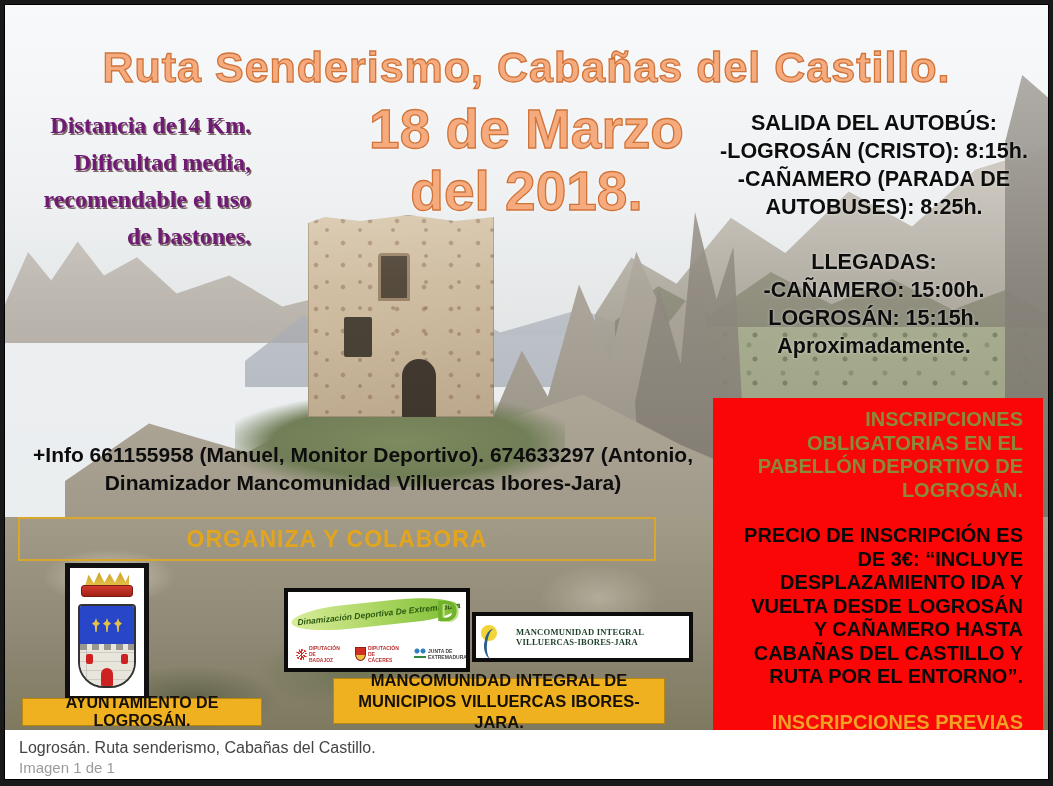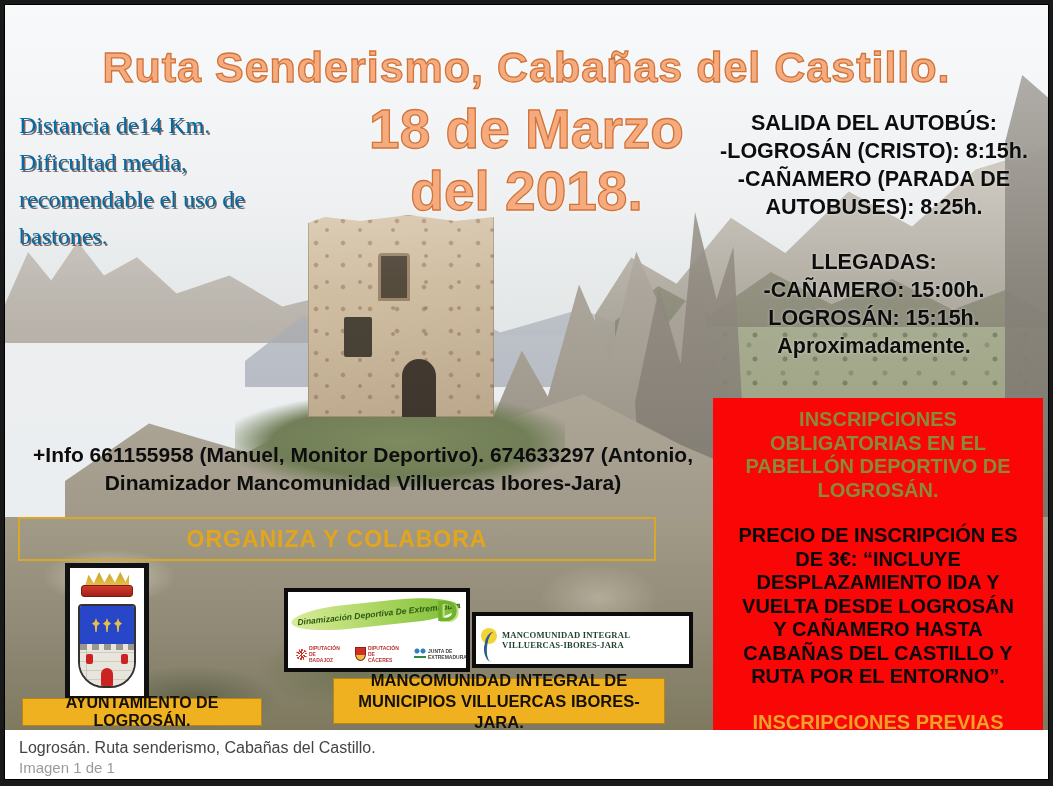--- a/index.html
+++ b/index.html
@@ -63,23 +63,23 @@
   .tower-window{left:36px;top:102px;width:28px;height:40px;background:#2d2517;border-radius:2px;}
   .haze{left:0;top:0;width:100%;height:100%;background:linear-gradient(180deg,rgba(255,255,255,.42) 0%,rgba(255,255,255,.14) 38%,rgba(255,255,255,.06) 100%);}
 
   
   .overlay{position:absolute;z-index:10;}
   .title{left:0;top:36px;width:100%;text-align:center;font-weight:700;
     color:#F5AB7E;-webkit-text-stroke:1.3px #D0743A;text-shadow:0 0 5px rgba(255,255,255,.85);}
   .title-l1{font-size:43px;line-height:52px;letter-spacing:1px;}
   .title-l2{font-size:55px;line-height:60px;margin-top:6px;}
   .title-l3{font-size:55px;line-height:60px;margin-top:2px;}
-  .difficulty{left:14px;top:102px;width:232px;text-align:left;
-    font-family:"Liberation Serif", serif;font-weight:400;font-size:24px;line-height:37px;
-    color:#0369a1;text-shadow:1.5px 1.5px 0 rgba(43,5,5,.6);}
+  .difficulty{left:14px;top:102px;width:232px;text-align:right;
+    font-family:"Liberation Serif", serif;font-weight:700;font-size:24px;line-height:37px;
+    color:#701a75;text-shadow:1.5px 1.5px 0 rgba(43,5,5,.6);}
   .schedule{left:698px;top:104px;width:342px;text-align:center;font-weight:700;font-size:21.5px;line-height:28px;
     color:#0d0d0d;text-shadow:0 0 3px rgba(255,255,255,.55);}
   .schedule .block2{margin-top:27px;}
   .info{left:2px;top:436px;width:712px;text-align:center;font-weight:700;font-size:21px;line-height:28px;color:#0d0d0d;}
   .organiza{left:13px;top:512px;width:634px;height:40px;border:2px solid #D8A72C;
     display:flex;align-items:center;justify-content:center;}
   .organiza span{font-weight:700;font-size:23px;letter-spacing:1px;color:#E3A51E;}
   
   .coat{left:60px;top:558px;width:84px;height:138px;background:#fff;border:5px solid #111;box-sizing:border-box;
     display:flex;flex-direction:column;align-items:center;}
@@ -96,28 +96,28 @@
   .partners{position:absolute;left:0;bottom:5px;width:100%;display:flex;justify-content:space-around;align-items:center;}
   .partner{display:flex;align-items:center;gap:2px;}
   .partner .txt{font-size:5px;line-height:6px;font-weight:700;color:#b33;width:30px;}
   .partner:nth-child(3) .txt{color:#444;}
   .ico-burst{width:11px;height:11px;border-radius:50%;background:repeating-conic-gradient(#d03022 0 18deg, transparent 18deg 36deg);}
   .ico-shield{width:9px;height:12px;background:linear-gradient(180deg,#d03022 55%,#e8c23a 55%);border-radius:0 0 50% 50%;border:1px solid #8a1f16;}
   .ico-junta{width:12px;height:12px;background:
       radial-gradient(circle 2px at 3px 3px,#2a7fc1 2px,transparent 3px),
       radial-gradient(circle 2px at 9px 3px,#2a7fc1 2px,transparent 3px),
       linear-gradient(transparent 8px,#2d8a3e 8px 10px,transparent 10px);}
-  .mancologo{left:467px;top:607px;width:221px;height:56px;background:#fff;border:4px solid #0c0c0c;box-sizing:border-box;
-    display:flex;align-items:center;gap:5px;padding:0 5px;}
+  .mancologo{left:467px;top:607px;width:221px;height:50px;background:#fff;border:4px solid #0c0c0c;box-sizing:border-box;
+    display:flex;align-items:center;gap:19px;padding:0 5px;}
   .manco-sun{width:16px;height:16px;border-radius:50%;background:#F2D437;position:relative;flex:0 0 auto;margin-top:-8px;}
   .manco-swoosh{position:absolute;left:3px;top:4px;width:14px;height:30px;border-left:3px solid #2b5d8c;border-radius:50% 0 0 60%;transform:rotate(8deg);}
   .mancologo .txt{font-family:"Liberation Serif", serif;font-weight:700;font-size:8.6px;color:#1d3f2a;letter-spacing:.2px;}
   
   .redbox{left:708px;top:393px;width:330px;height:366px;background:#FA0606;box-sizing:border-box;
-    padding:10px 20px;text-align:center;font-weight:700;font-size:20px;line-height:23.5px;}
+    padding:10px 20px;text-align:right;font-weight:700;font-size:20px;line-height:23.5px;}
   .redbox .p1{color:#8A8A3C;}
   .redbox .p2{color:#0a0a0a;margin-top:22px;}
   .redbox .p3{color:#EFA125;margin-top:22px;}
   
   .caption{position:absolute;left:0;top:725px;width:1043px;height:49px;background:#fff;padding:7px 0 0 14px;box-sizing:border-box;}
   .caption .l1{font-size:16px;color:#444;line-height:21px;}
   .caption .l2{font-size:15px;color:#9b9b9b;line-height:20px;}
 
   
   .crown{width:52px;height:30px;margin-top:4px;position:relative;}

